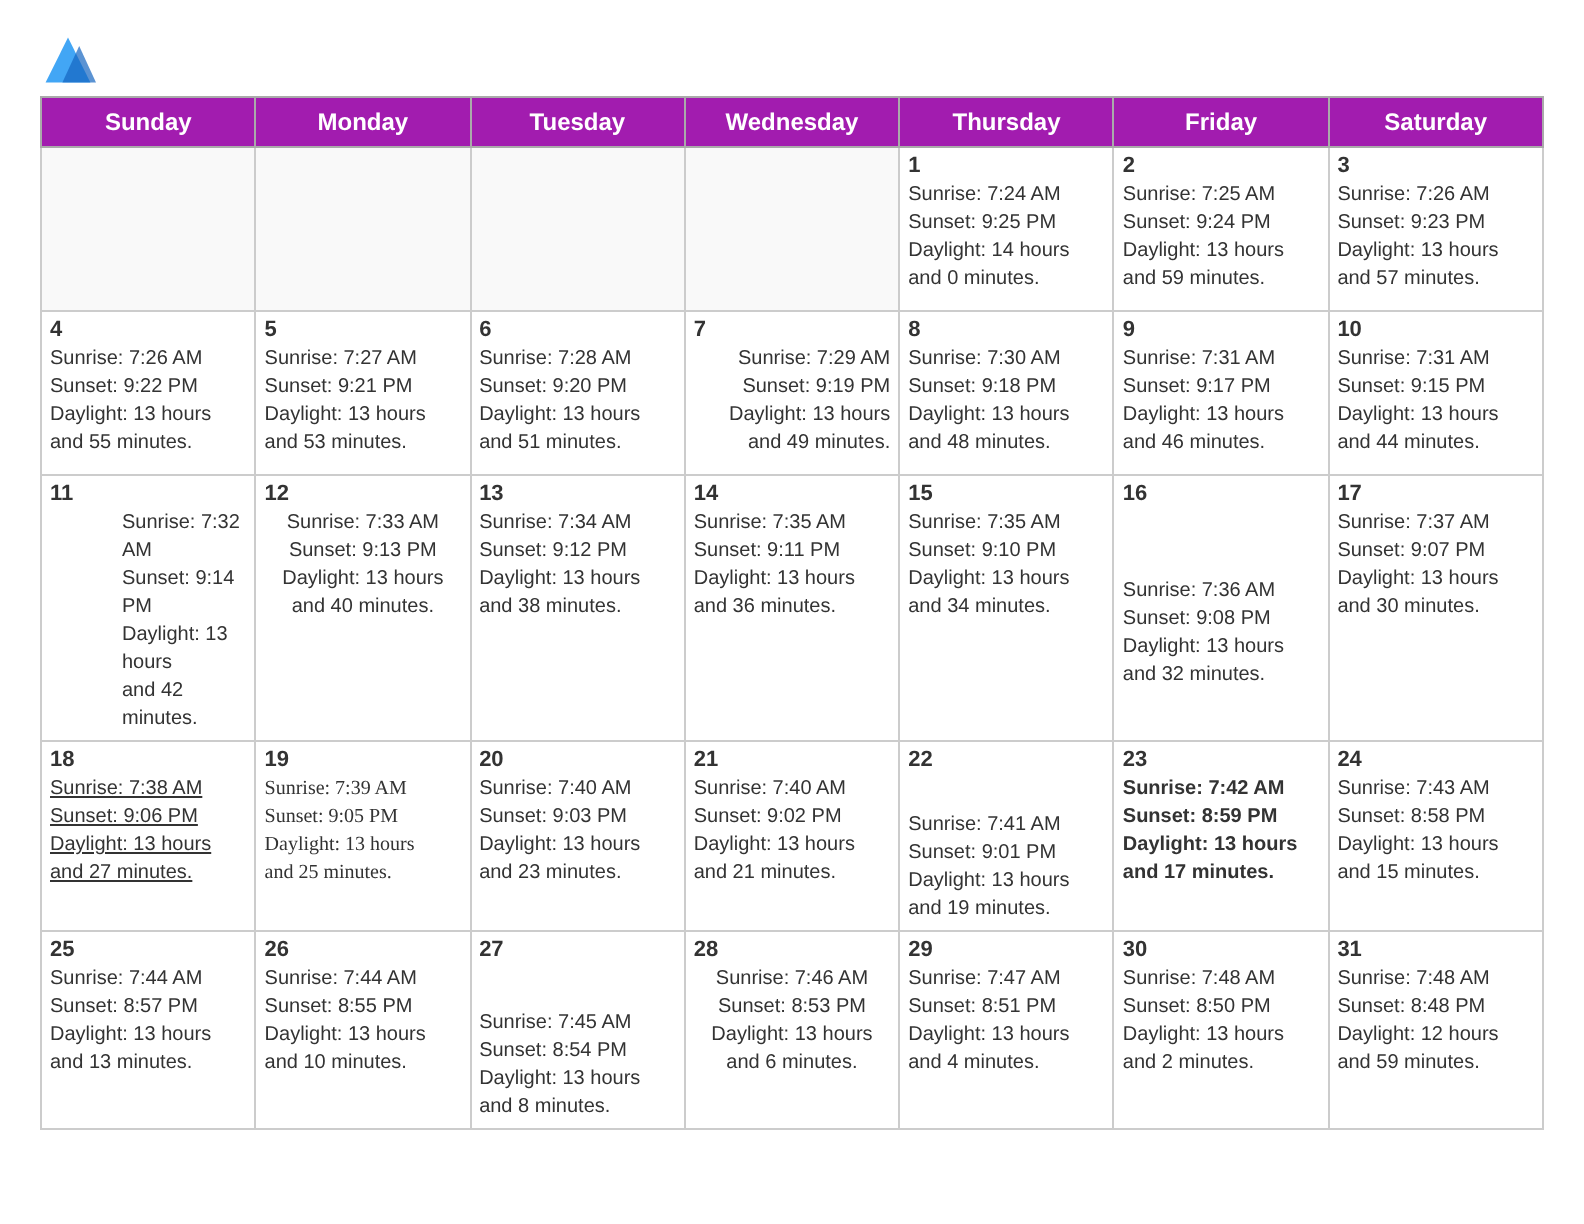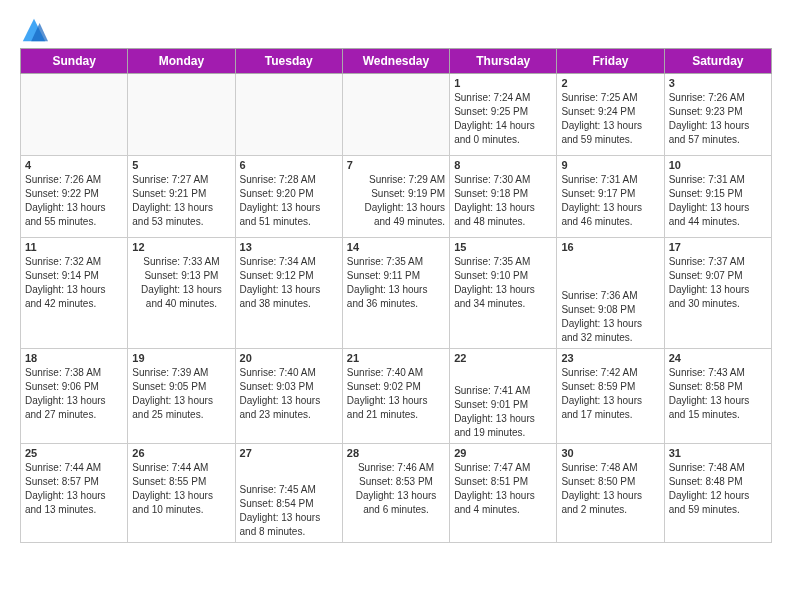--- a/index.html
+++ b/index.html
@@ -200,21 +200,21 @@
             <span class="day-num">10</span>
             <div class="day-info" style="white-space: pre-line;">Sunrise: 7:31 AM
 Sunset: 9:15 PM
 Daylight: 13 hours
 and 44 minutes.</div>
           </td>
         </tr>
         <tr>
           <td>
             <span class="day-num">11</span>
-            <div class="day-info" style="white-space: pre-line;">Sunrise: 7:32 AM
+            <div class="day-info" style="white-space: pre-line; margin-left: 36px;">Sunrise: 7:32 AM
 Sunset: 9:14 PM
 Daylight: 13 hours
 and 42 minutes.</div>
           </td>
           <td>
             <span class="day-num">12</span>
             <div class="day-info" style="white-space: pre-line; text-align: center;">Sunrise: 7:33 AM
 Sunset: 9:13 PM
 Daylight: 13 hours
 and 40 minutes.</div>
@@ -251,28 +251,28 @@
             <span class="day-num">17</span>
             <div class="day-info" style="white-space: pre-line;">Sunrise: 7:37 AM
 Sunset: 9:07 PM
 Daylight: 13 hours
 and 30 minutes.</div>
           </td>
         </tr>
         <tr>
           <td>
             <span class="day-num">18</span>
-            <div class="day-info" style="white-space: pre-line;">Sunrise: 7:38 AM
+            <div class="day-info" style="white-space: pre-line; text-decoration: underline;">Sunrise: 7:38 AM
 Sunset: 9:06 PM
 Daylight: 13 hours
 and 27 minutes.</div>
           </td>
           <td>
             <span class="day-num">19</span>
-            <div class="day-info" style="white-space: pre-line;">Sunrise: 7:39 AM
+            <div class="day-info" style="white-space: pre-line; font-family: Liberation Serif, serif;">Sunrise: 7:39 AM
 Sunset: 9:05 PM
 Daylight: 13 hours
 and 25 minutes.</div>
           </td>
           <td>
             <span class="day-num">20</span>
             <div class="day-info" style="white-space: pre-line;">Sunrise: 7:40 AM
 Sunset: 9:03 PM
 Daylight: 13 hours
 and 23 minutes.</div>
@@ -286,21 +286,21 @@
           </td>
           <td>
             <span class="day-num">22</span>
             <div class="day-info" style="white-space: pre-line; margin-top: 20px;">Sunrise: 7:41 AM
 Sunset: 9:01 PM
 Daylight: 13 hours
 and 19 minutes.</div>
           </td>
           <td>
             <span class="day-num">23</span>
-            <div class="day-info" style="white-space: pre-line;">Sunrise: 7:42 AM
+            <div class="day-info" style="white-space: pre-line; font-weight: bold;">Sunrise: 7:42 AM
 Sunset: 8:59 PM
 Daylight: 13 hours
 and 17 minutes.</div>
           </td>
           <td>
             <span class="day-num">24</span>
             <div class="day-info" style="white-space: pre-line;">Sunrise: 7:43 AM
 Sunset: 8:58 PM
 Daylight: 13 hours
 and 15 minutes.</div>

